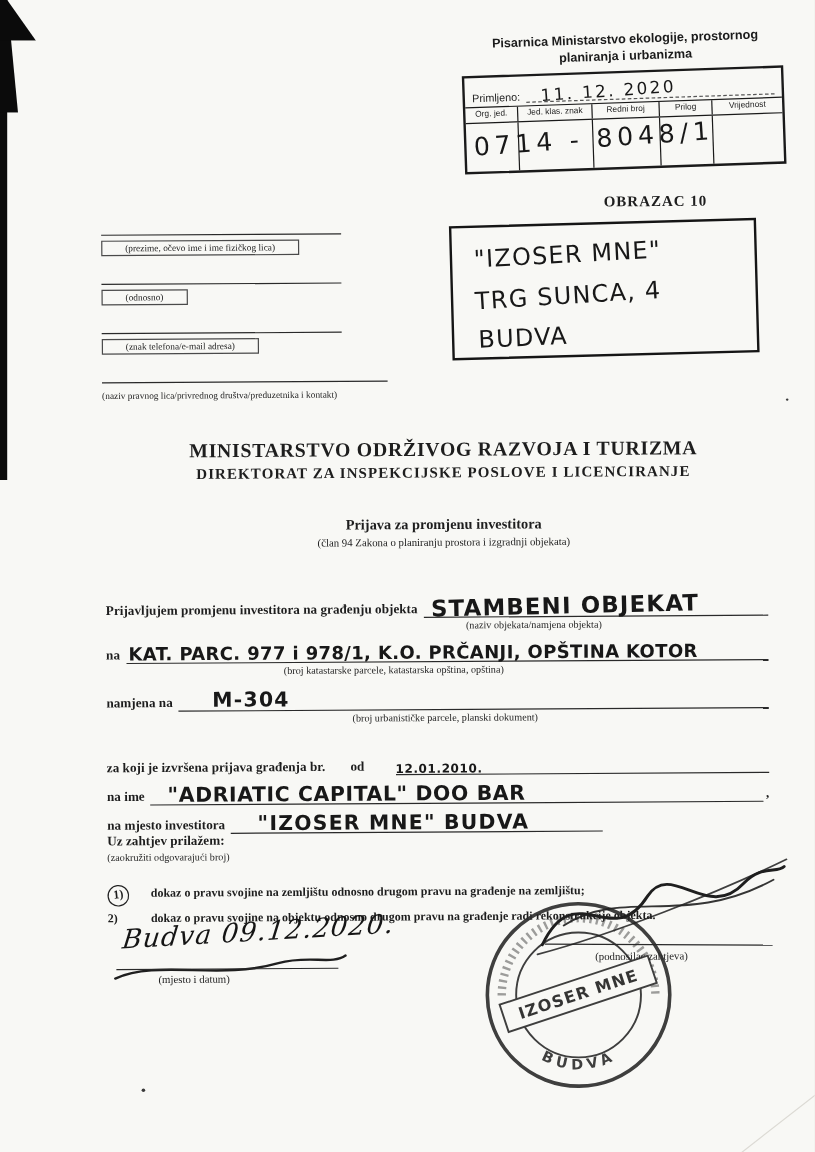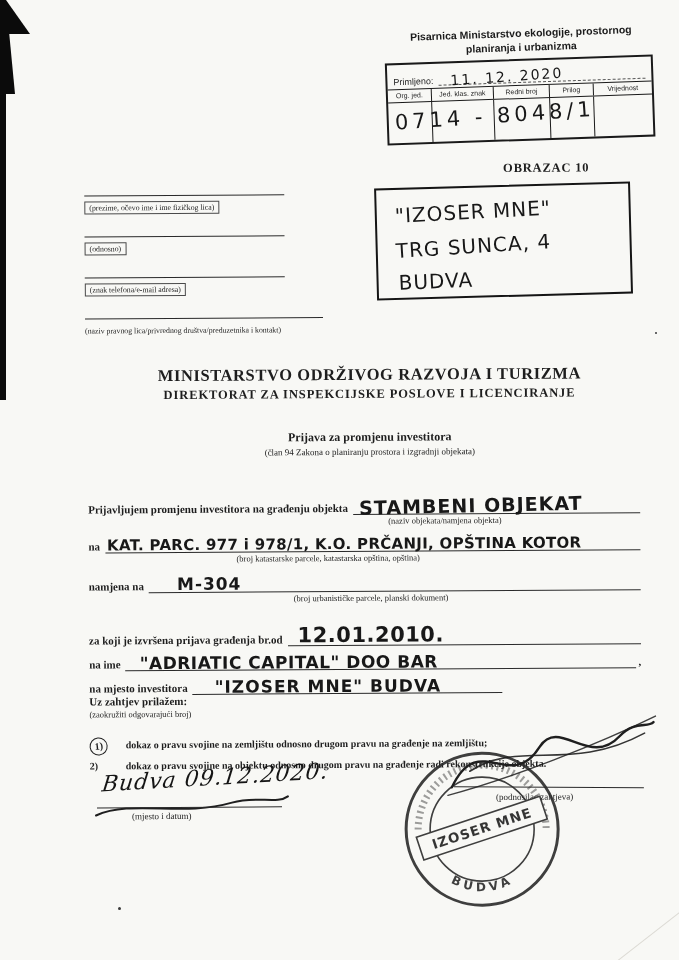--- a/index.html
+++ b/index.html
@@ -40,21 +40,21 @@
 
   
   .obrazac { position:absolute; left:493px; top:162px; font:700 12.5px "Liberation Serif", serif; letter-spacing:0.8px;margin-left:12px; }
 
   
   .fields { position:absolute; left:86px; top:194px; width:300px; }
   .field { margin-bottom:22px; }
   .f-line { border-top:1.1px solid #2a2a2a; height:0; }
   .wl200 { width:200px; } .wl238 { width:238px; }
   .f-cap { display:inline-block; margin-top:2px; font:400 7.8px "Liberation Serif", serif; color:#222; }
-  .f-cap.boxed { border:0.8px solid #4a4a4a; padding:1px 4px; }
+  .f-cap.boxed { border:0.8px solid #4a4a4a; padding:1px 19px; }
 
   
   .appl { position:absolute; left:377px; top:186px; width:256px; height:112px; border:2px solid #151515; box-sizing:border-box; padding:6px 6px 0 18px; transform:rotate(-1.2deg); }
   .appl .hw { display:block; font-size:20px; line-height:34px; letter-spacing:1px; }
   .a1 { transform:rotate(-1.5deg); }
   .a2 { transform:rotate(-2deg); }
   .a3 { transform:rotate(-1deg); margin-left:2px; }
 
   
   .h-min   { position:absolute; left:60px; top:365px; width:620px; text-align:center; font:700 16.5px "Liberation Serif", serif; letter-spacing:0.6px; }
@@ -65,30 +65,30 @@
   
   .bodyf { position:absolute; left:88px; top:498px; width:552px; font:600 11px "Liberation Serif", serif; }
   .frow { display:flex; align-items:flex-end; }
   .flabel { white-space:nowrap; padding-bottom:1px; }
   .ffill { flex:1; border-bottom:1.2px solid #2a2a2a; position:relative; height:16px; margin-left:5px; }
   .ffill .hw { position:absolute; }
   .hwl1 { left:6px;  bottom:-3px; font-size:19px; transform:rotate(-1deg); letter-spacing:1px; }
   .hwl2 { left:2px;  bottom:-2px; font-size:15px; letter-spacing:0.3px; }
   .hwl3 { left:28px; bottom:-2px; font-size:17px; letter-spacing:1px; }
   .hwl4a{ left:6px;  bottom:-2px; font-size:15px; }
-  .hwl4b{ left:10px; bottom:-2px; font-size:21px; letter-spacing:0.5px; }
+  .hwl4b{ left:0; bottom:-2px; font-size:10px; letter-spacing:0.5px; }
   .hwl5 { left:14px; bottom:-3px; font-size:17px; letter-spacing:0.5px; }
   .hwl6 { left:22px; bottom:-3px; font-size:17px; letter-spacing:1px; }
   .caprow { font:400 8.5px "Liberation Serif", serif; margin-top:1px; }
   .cr1 { margin-left:300px; } .cr2 { margin-left:148px; } .cr3 { margin-left:205px; }
   .r2 { margin-top:9px; } .r3 { margin-top:12px; }
   .r4 { margin-top:26px; } .r5 { margin-top:7px; } .r6 { margin-top:7px; }
   .f4a { flex:0 0 148px; }
   .r6 .ffill { flex:0 0 310px; }
-  .od { margin:0 0; white-space:nowrap; padding-bottom:1px; }
+  .od { margin:0 21px; white-space:nowrap; padding-bottom:1px; }
   .suffix { padding-bottom:1px; margin-left:2px; }
 
   
   .attach { position:absolute; left:88px; top:694px; width:560px; }
   .attach-title { font:700 11px "Liberation Serif", serif; }
   .attach-sub { font:400 8.5px "Liberation Serif", serif; margin-top:2px; }
   .items { margin-top:18px; }
   .item { display:flex; gap:6px; font:700 10px/1.5 "Liberation Serif", serif; margin-bottom:3px; }
   .item .num { flex:0 0 30px; }
   .circled { border:1.6px solid #222; border-radius:50%; padding:0 4px 1px; display:inline-block; transform:rotate(-6deg); }

